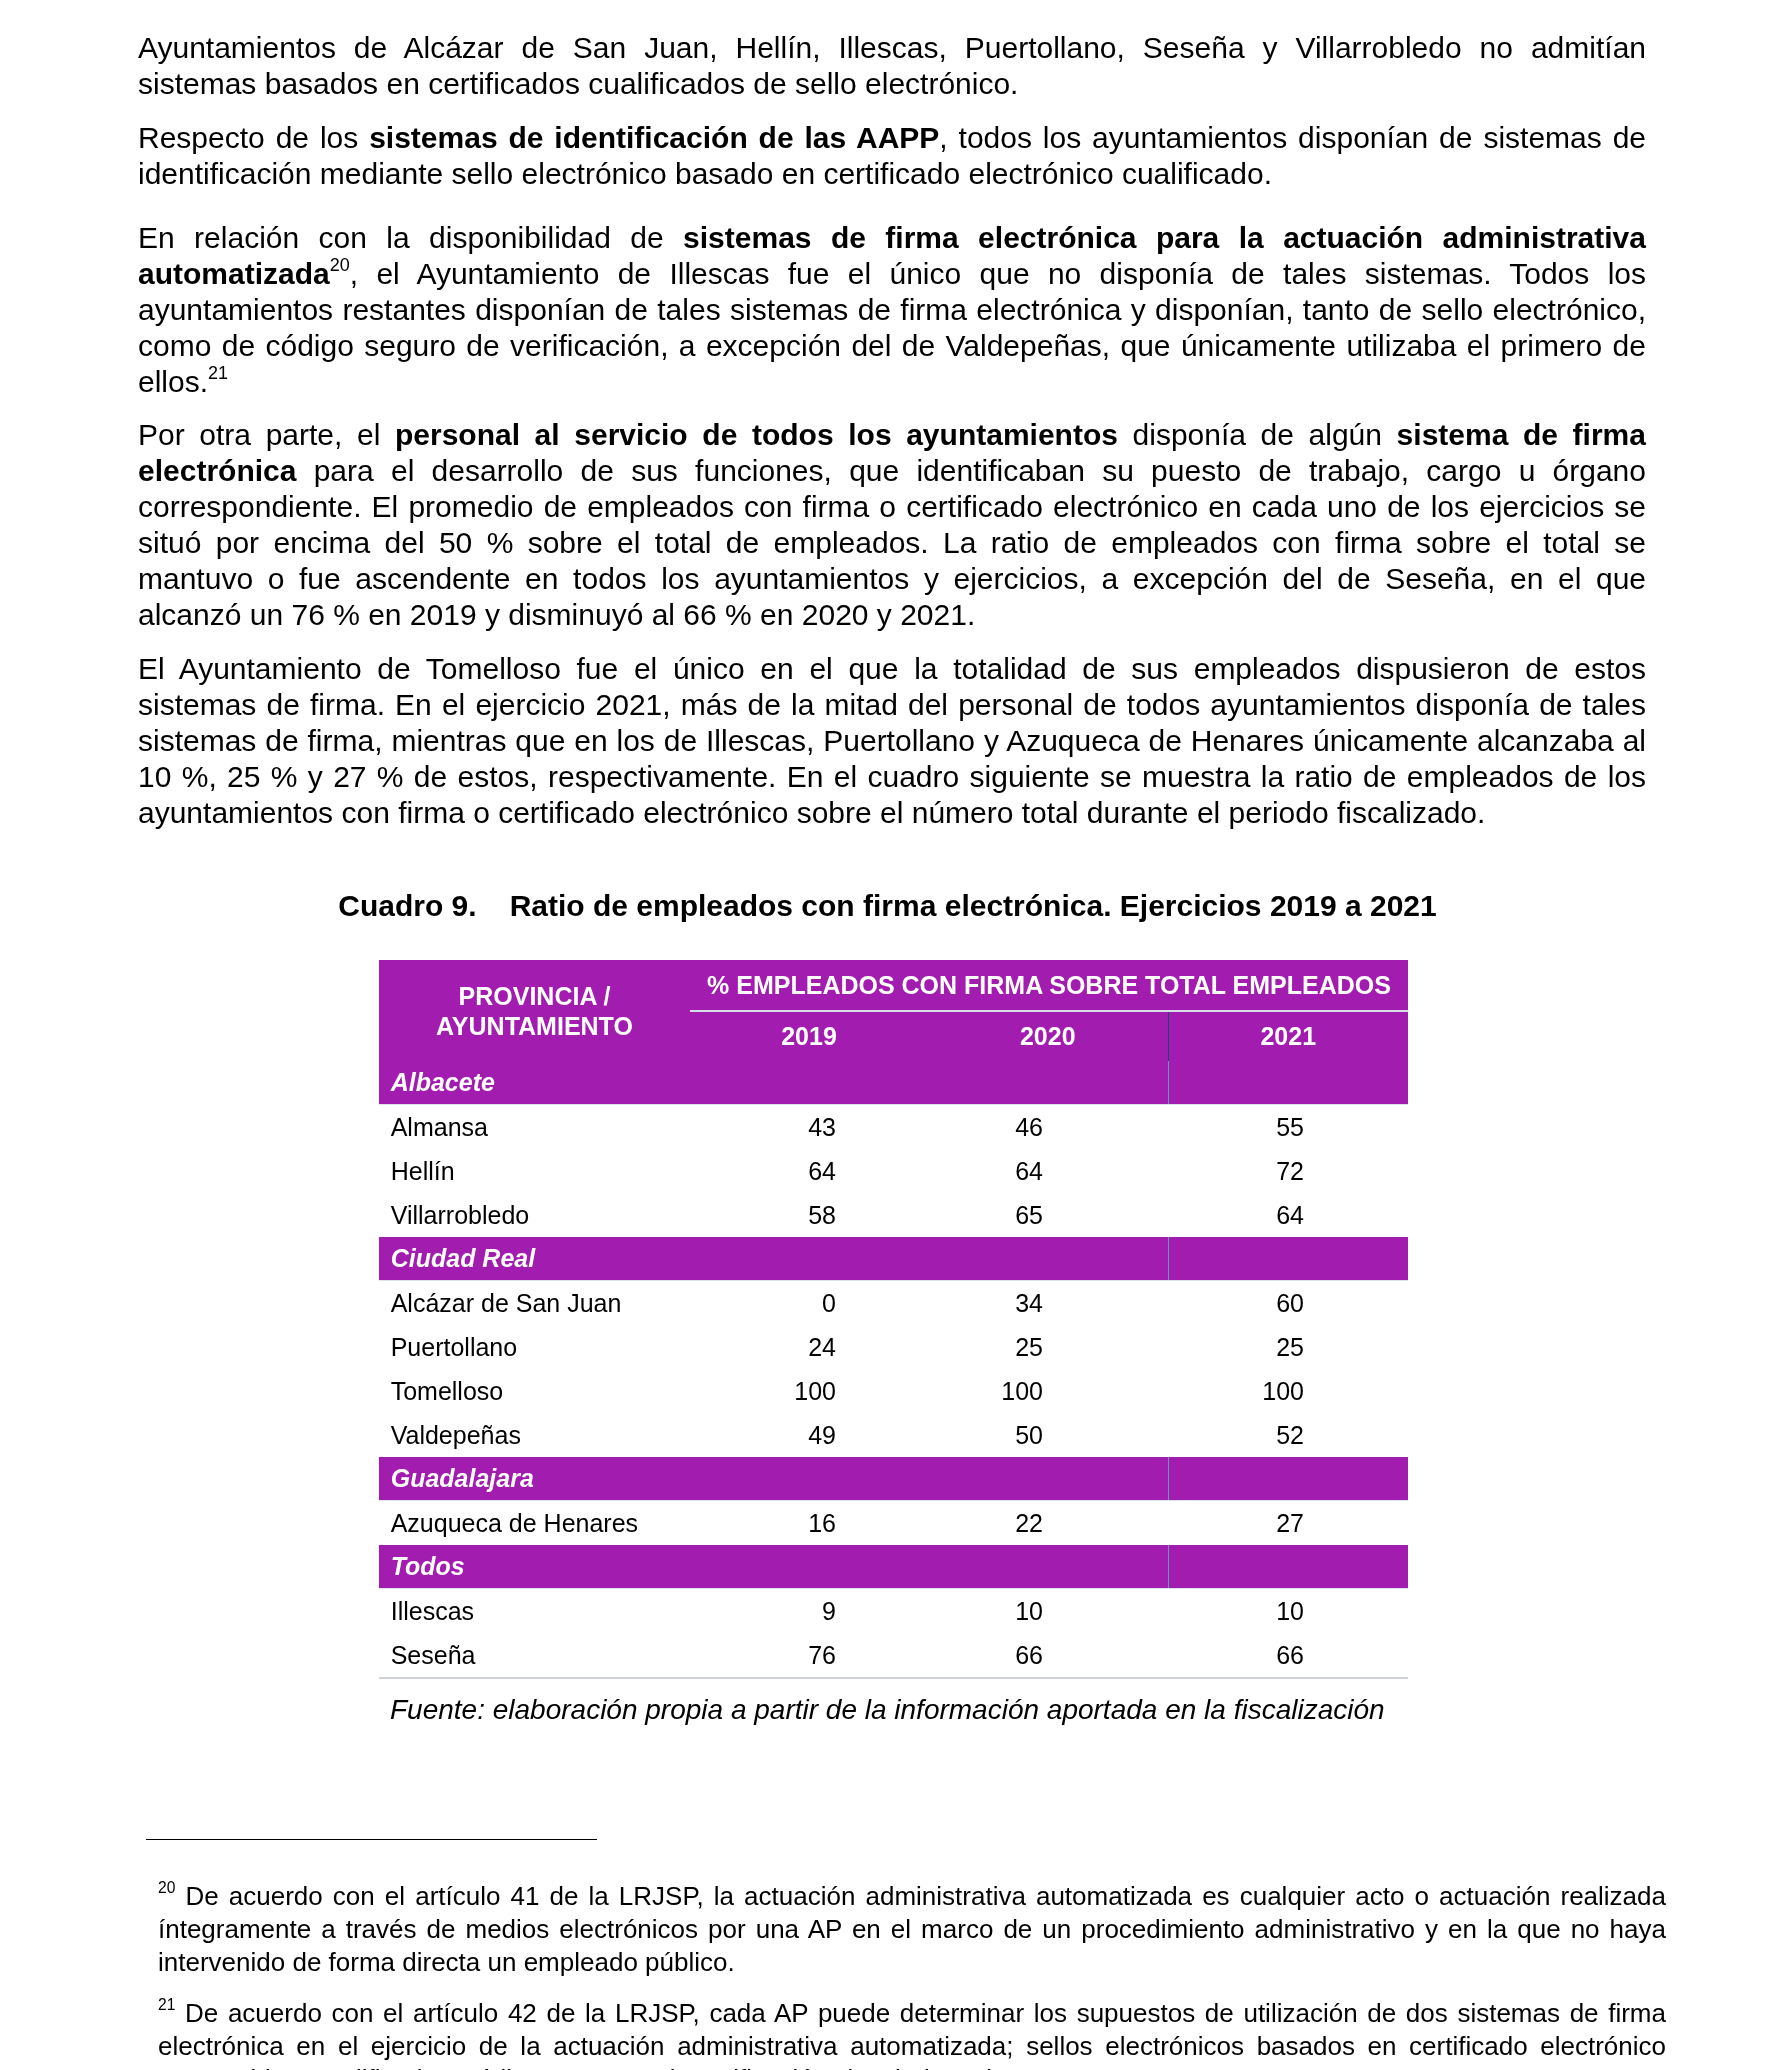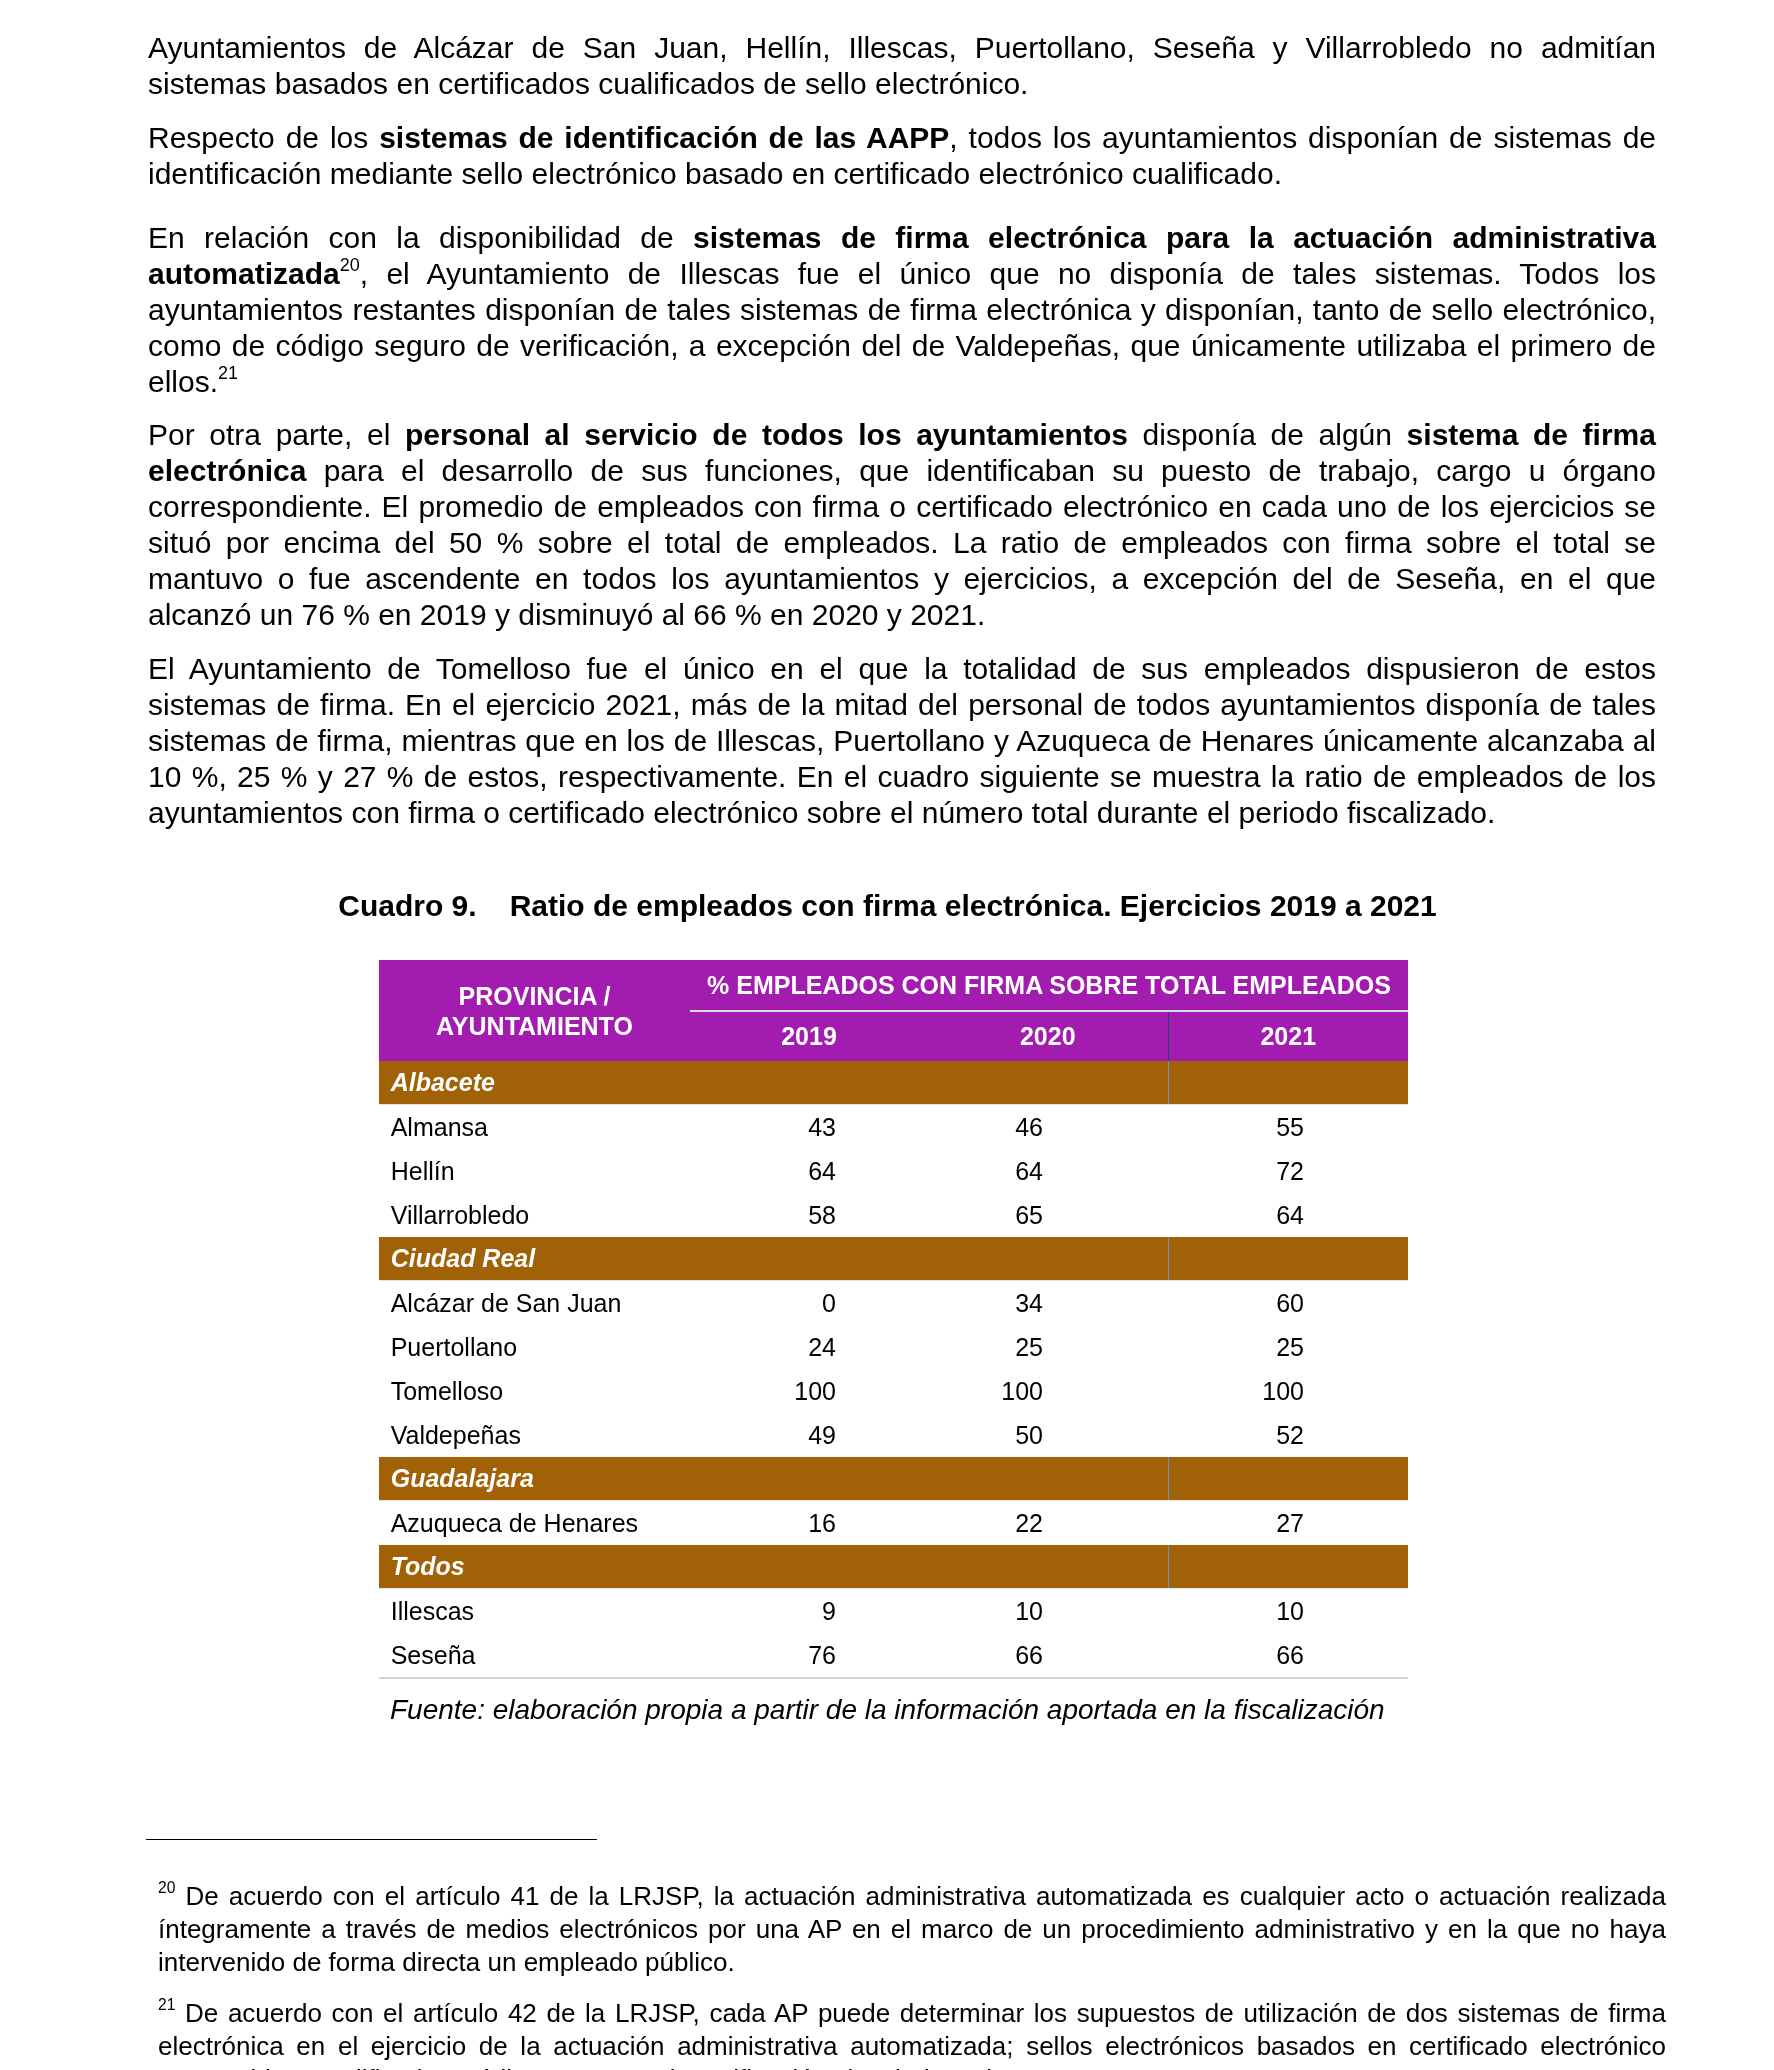--- a/index.html
+++ b/index.html
@@ -1,21 +1,21 @@
 <!DOCTYPE html>
 <html style="font-size:13.4px"><head>
 <meta charset="utf-8">
 <style>
   html, body { margin: 0; padding: 0; background: #ffffff; }
   body {
     width: 1775px; height: 2071px; position: relative; overflow: hidden;
     font-family: "Liberation Sans", sans-serif; color: #000000;
   }
   .para {
-    position: absolute; left: 148px; width: 1508px;
+    position: absolute; left: 138px; width: 1508px;
     font-size: 30px; line-height: 36px; text-align: justify;
     margin: 0;
   }
   .para b { font-weight: bold; }
   .para sup, .fn sup { font-size: 60%; line-height: 0; vertical-align: 0.75em; }
   #p1 { top: 30px; }
   #p2 { top: 120px; }
   #p3 { top: 220px; }
   #p4 { top: 417px; }
   #p5 { top: 651px; }
@@ -36,21 +36,21 @@
   .cuadro col.c3 { width: 240px; }
   .cuadro th {
     background: #a21caf; color: #ffffff; font-weight: bold;
     font-size: 25px; padding: 0; text-align: center;
   }
   .cuadro th.label { line-height: 30px; height: 99px; }
   .cuadro th.group { height: 50px; border-bottom: 2.5px solid #d7dde6; margin-top: 24px; }
   .cuadro th.year { height: 49px; }
   .cuadro th.year.mid { border-right: 0.8px solid #1f456f; }
   .cuadro tr.prov td {
-    background: #a16207; color: #ffffff; font-style: italic; font-weight: bold;
+    background: #a21caf; color: #ffffff; font-style: italic; font-weight: bold;
     height: 43px; padding: 0 11.7px; border-bottom: 1.7px solid #dbe4ee;
   }
   .cuadro tr.prov td.sep { border-left: 0.8px solid #6c94bb; }
   .cuadro tr.row td { height: 44px; padding: 0 11.7px; color: #000000; }
   .cuadro tr.row td.n { text-align: right; padding-right: 0; }
   .cuadro tr.row td.n1 { padding-right: 92px; }
   .cuadro tr.row td.n2 { padding-right: 125px; }
   .cuadro tr.row td.n3 { padding-right: 104px; }
   .cuadro tr.last td { border-bottom: 2.5px solid #cfd3d8; }
 

